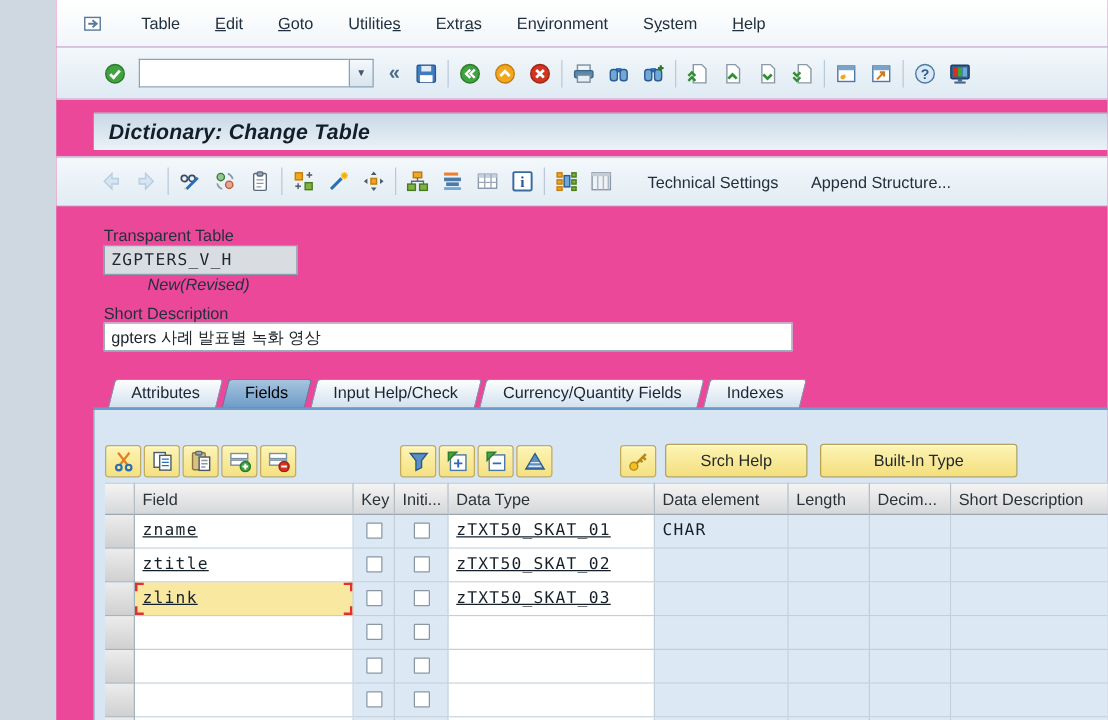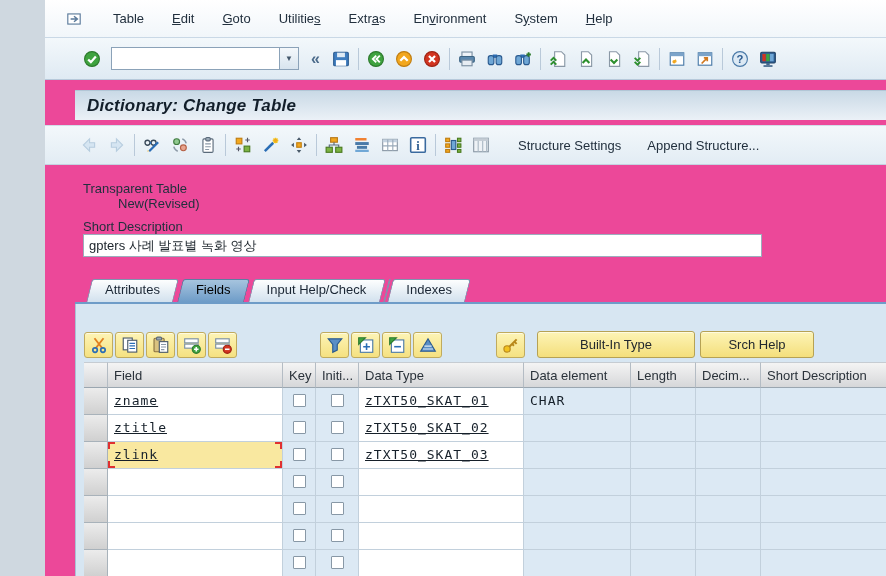--- a/index.html
+++ b/index.html
@@ -39,23 +39,23 @@
   .disabled { opacity:.55; }
   .app-text-btn { margin-left:26px; color:#22303e; cursor:default; white-space:nowrap; }
 
   
   #form { padding:16px 0 0 38px; }
   .form-row { display:flex; align-items:flex-start; margin-bottom:8px;flex-direction:column; }
   .form-label { width:197px; color:#22303e; }
   .ro-input { width:155px; height:24px; background:#d9dde1; border:1px solid #8d9eae;
               font-family:"DejaVu Sans Mono",monospace; font-size:13px; letter-spacing:1px;
               padding:0 5px; color:#20282f; }
-  .desc-input { width:679px; height:23px; background:#fff; border:1px solid #9cadbd;
+  .desc-input { width:551px; height:23px; background:#fff; border:1px solid #9cadbd;
                 font-family:"Liberation Sans",sans-serif; font-size:13px; padding:0 5px; color:#20282f; }
-  .status-text { margin-left:35px; color:#22303e; }
+  .status-text { margin-left:35px; color:#22303e;font-style:italic; }
 
   
   #tabstrip { height:37px; margin:10px 0 0 30px; padding-left:14px; display:flex; align-items:flex-end;
               border-bottom:2px solid #6e9cc8; }
   .tab { position:relative; height:23px; margin-right:4px; cursor:default; }
   .tab .tab-bg { position:absolute; inset:0; transform:skewX(-14deg); border:1px solid #7d96b0;
                  border-bottom:none; border-radius:3px 3px 0 0;
                  background:linear-gradient(#fdfefe,#d2e1ee); }
   .tab.active .tab-bg { background:linear-gradient(#a6c4de,#6e9cc8); border-color:#5a7ea2; }
   .tab .tab-label { position:relative; display:block; padding:3px 16px 0; color:#1a2634; white-space:nowrap; }
@@ -363,27 +363,28 @@
           </span>
           <span class="icon ">
             <svg width="18" height="18" viewBox="0 0 16 16">
               <rect x="1.5" y="2" width="13" height="12" fill="#eef2f6" stroke="#8a98a6"></rect>
               <path d="M5.5 2v12M9.5 2v12M13 2v12" stroke="#aab8c4"></path>
               <rect x="1.5" y="2" width="13" height="2.4" fill="#c4ccd4"></rect>
             </svg>
           </span>
         </span>
       </span>
-    <span class="app-text-btn">Structure Settings</span>
+    <span class="app-text-btn">Technical Settings</span>
     <span class="app-text-btn">Append Structure...</span>
   </div>
 
   <div id="form">
     <div class="form-row">
       <span class="form-label">Transparent Table</span>
+      <input class="ro-input" readonly="" value="ZGPTERS_V_H" style="">
       <span class="status-text">New(Revised)</span>
     </div>
     <div class="form-row">
       <span class="form-label">Short Description</span>
       <input class="desc-input" value="gpters 사례 발표별 녹화 영상" style="">
     </div>
   </div>
 
   <div id="tabstrip">
       <span class="tab ">
@@ -393,20 +394,21 @@
       <span class="tab active">
      <span class="tab-bg"></span>
      <span class="tab-label">Fields</span>
       </span>
       <span class="tab ">
      <span class="tab-bg"></span>
      <span class="tab-label">Input Help/Check</span>
       </span>
       <span class="tab ">
      <span class="tab-bg"></span>
+     <span class="tab-label">Currency/Quantity Fields</span>
       </span>
       <span class="tab ">
      <span class="tab-bg"></span>
      <span class="tab-label">Indexes</span>
       </span>
     </div>
 
   <div id="panel">
     <div id="grid-toolbar">
       <span id="gt-icons" style="display:flex;align-items:center;">
@@ -479,22 +481,22 @@
           </span>
           <span class="tb-group g3" style="gap:0">
             <button class="ybtn">
               <svg width="18" height="18" viewBox="0 0 16 16">
                 <circle cx="4.5" cy="11.5" r="2.8" fill="#f2c11e" stroke="#b8871a"></circle>
                 <path d="M6.5 9.5L13 3M11 5l2 2M9 7l1.6 1.6" stroke="#b8871a" stroke-width="1.8" fill="none"></path>
               </svg>
             </button>
           </span>
         </span>
+      <button class="ybtn-text b1">Srch Help</button>
       <button class="ybtn-text b2">Built-In Type</button>
-      <button class="ybtn-text b1">Srch Help</button>
     </div>
     <div id="grid">
         <div class="grow">
           <div class="hcell"></div>
           <div class="hcell">Field</div>
           <div class="hcell">Key</div>
           <div class="hcell">Initi...</div>
           <div class="hcell">Data Type</div>
           <div class="hcell">Data element</div>
           <div class="hcell">Length</div>

